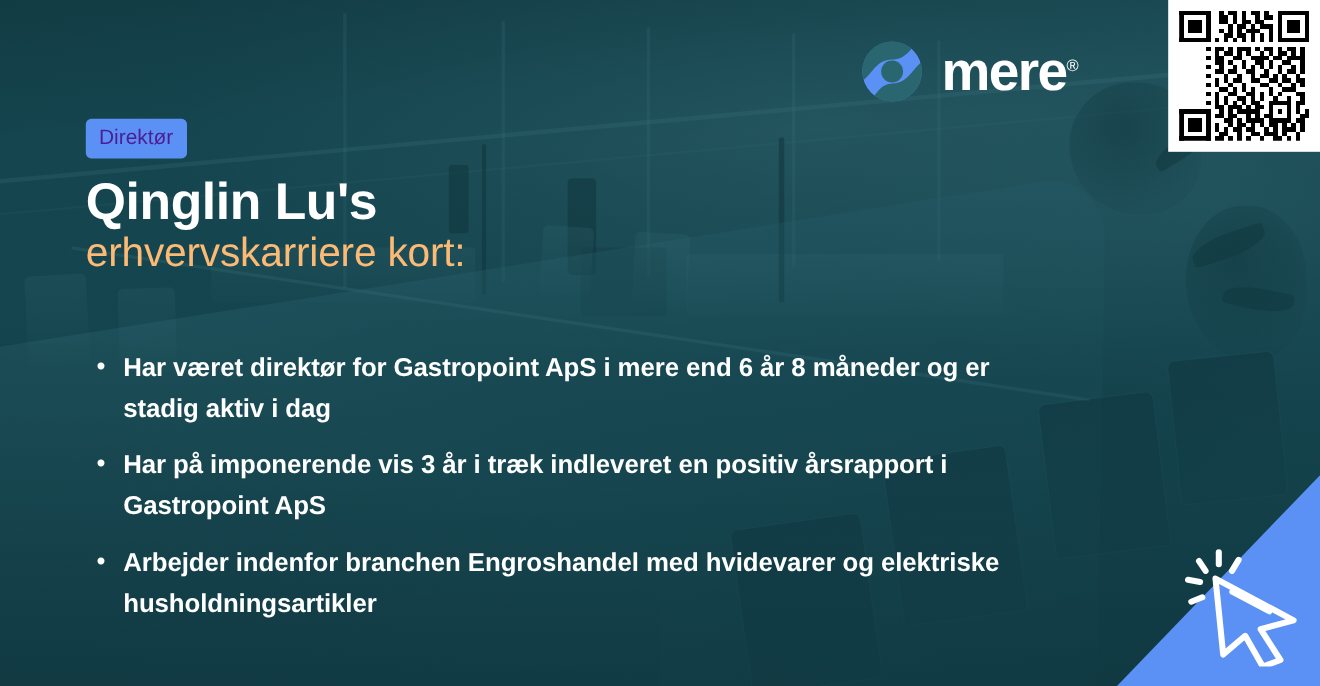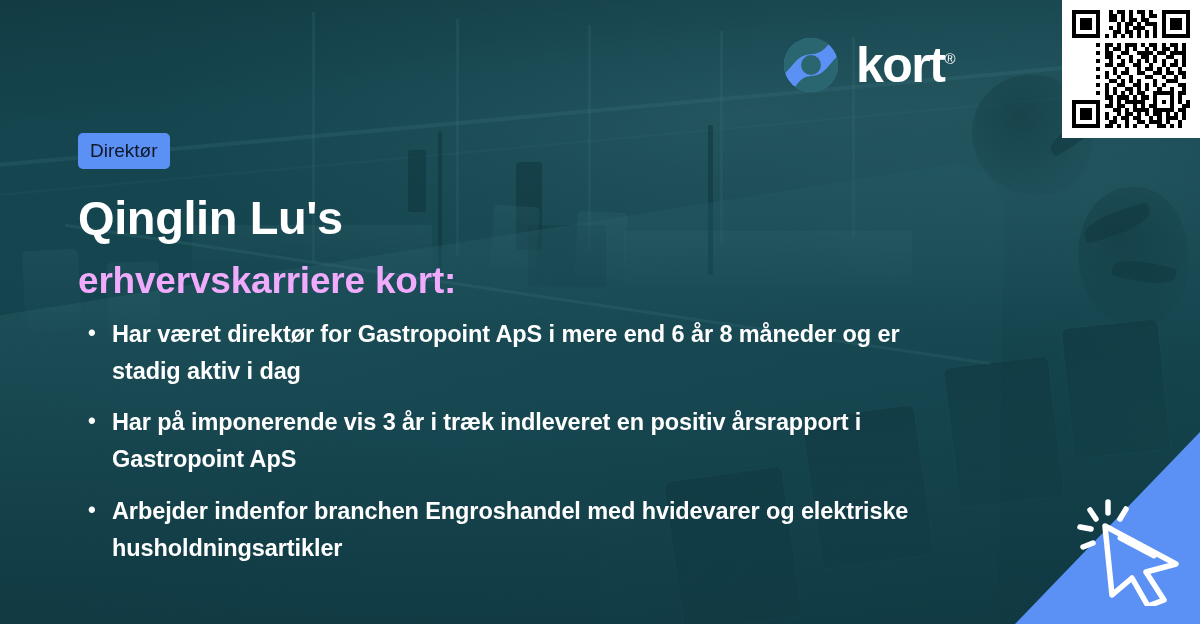--- a/index.html
+++ b/index.html
@@ -190,41 +190,40 @@
   
   .content {
     position: absolute;
     left: 78px;
     top: 108px;
     width: 860px;
   }
   .badge {
     display: inline-block;
     background: #5b91f5;
-    color: #0f172a;
+    color: #4c1d95;
     font-size: 19px;
     line-height: 1;
     padding: 8px 12px 9px 12px;
     border-radius: 5px;
-    margin-top: 25px;
   }
   .title-1 {
     color: #ffffff;
     font-size: 47px;
     font-weight: bold;
     line-height: 1.06;
-    margin-top: 24px;
+    margin-top: 14px;
     letter-spacing: -0.4px;
   }
   .title-2 {
-    color: #f0abfc;
+    color: #fdba74;
     font-size: 37px;
-    font-weight: bold;
+    font-weight: normal;
     line-height: 1.18;
-    margin-top: 16px;
+    margin-top: 0;
     letter-spacing: -0.2px;
   }
   .bullets {
     margin: 4px;
     padding: 0;
     list-style: none;
     position: absolute;
     left: 80px;
     top: 312px;
     width: 840px;
@@ -525,21 +524,21 @@
           </clipPath>
       </defs>
       <g clip-path="url(#circClip)">
         <circle cx="32" cy="32" r="30" fill="#5b91f5"></circle>
         <path d="M-6 44 C 10 44 12 20 32 20 C 52 20 54 -4 70 -4 L 70 -16 L -6 -16 Z" fill="#2a6670"></path>
         <path d="M-6 78 C 10 78 12 44 32 44 C 52 44 54 20 70 20 L 70 78 Z" fill="#2a6670"></path>
       </g>
       <circle cx="32" cy="32" r="11" fill="#2a6670"></circle>
     </svg>
     <div class="logo-text">
-      <span>kort</span><span class="logo-reg">®</span>
+      <span>mere</span><span class="logo-reg">®</span>
     </div>
   </div>
 
   <div class="content">
     <div class="badge">Direktør</div>
     <div class="title-1">Qinglin Lu's</div>
     <div class="title-2">erhvervskarriere kort:</div>
   </div>
 
   <ul class="bullets">

